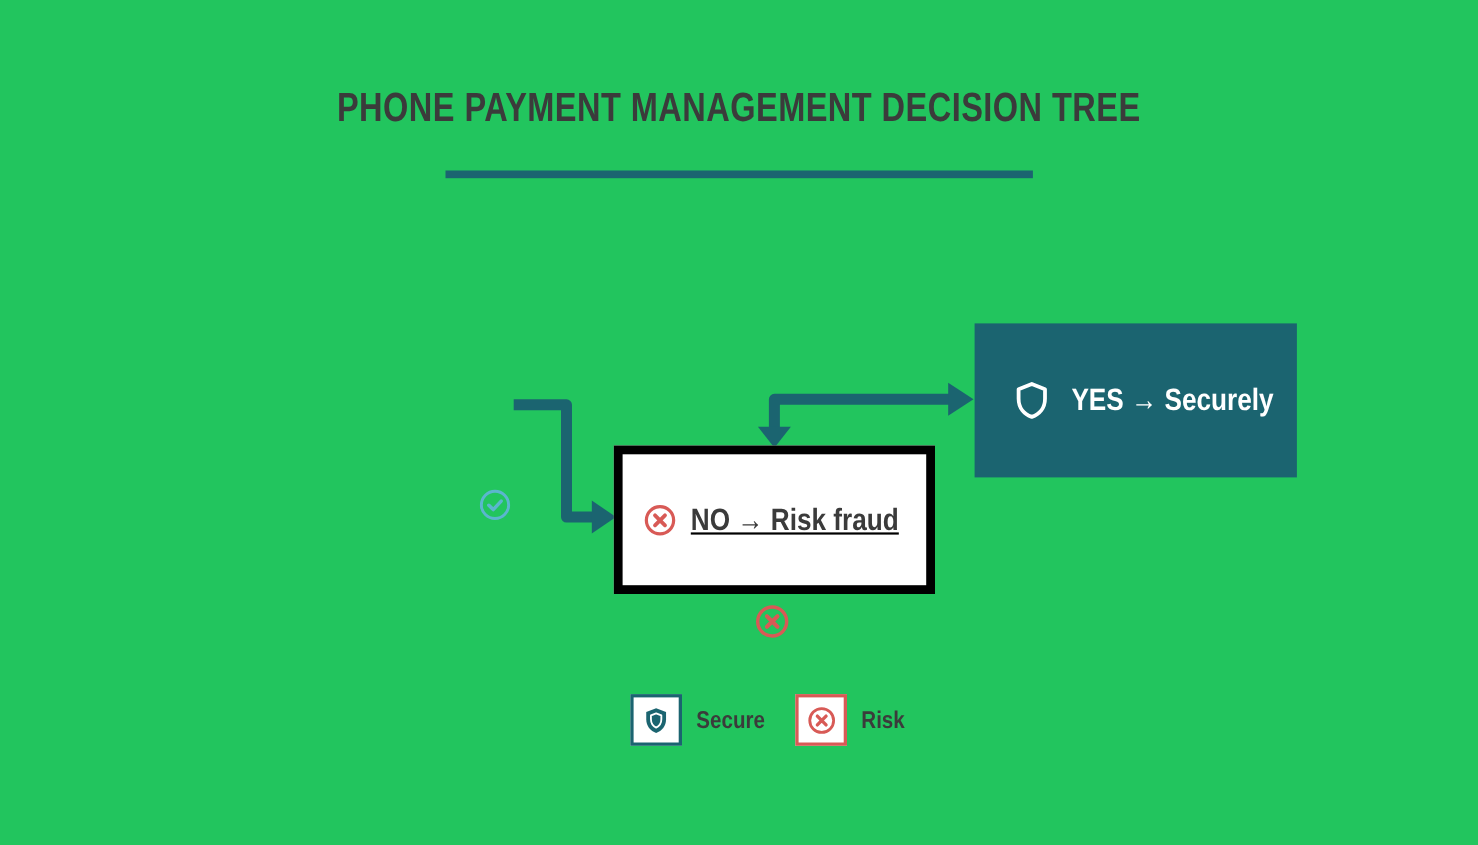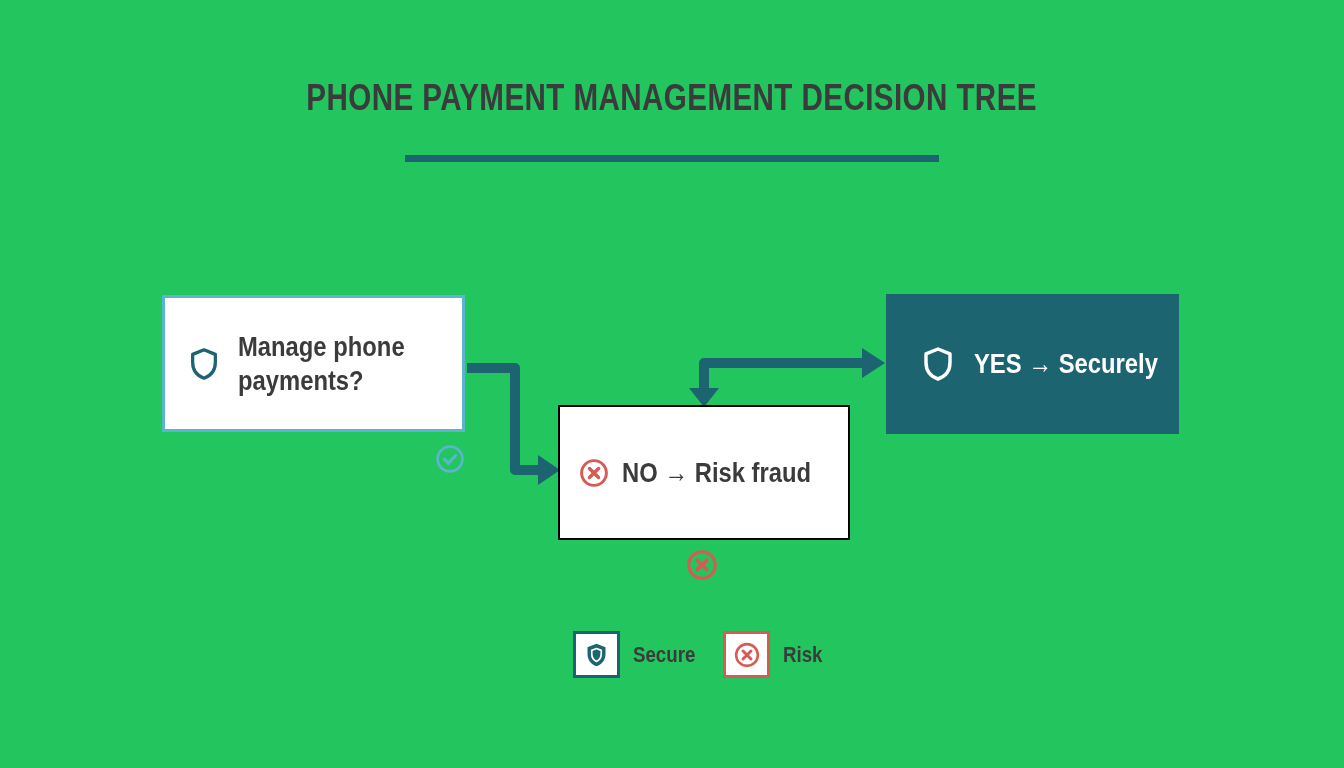--- a/index.html
+++ b/index.html
@@ -50,22 +50,23 @@
     align-items: center;
     background: #ffffff;
   }
   .node-decision {
     left: 162px; top: 295px; width: 303px; height: 137px;
     border: 3px solid #5BB6CD;
     padding-left: 22px;
   }
   .node-no {
     left: 558px; top: 405px; width: 292px; height: 135px;
-    border: 2px solid #000000;
+    border: 8px solid #000000;
     padding-left: 18px;
+    text-decoration: underline;
   }
   .node-yes {
     left: 886px; top: 294px; width: 293px; height: 140px;
     background: #1B6470;
     padding-left: 34px;
   }
   .node-icon { flex: 0 0 auto; display: block; }
   .node-decision .node-icon { margin-right: 17px; color: #1B6470; }
   .node-no .node-icon { margin-right: 12px; color: #D85A56; }
   .node-yes .node-icon { margin-right: 18px; color: #ffffff; }
@@ -116,26 +117,20 @@
   <svg class="connectors" viewBox="0 0 1344 768" aria-hidden="true">
 
     <path class="conn" d="M467 368 L515 368 L515 470 L541 470"></path>
     <polygon class="head" points="538,455 538,485 560,470"></polygon>
 
     <path class="conn" d="M704 391 L704 363 L865 363"></path>
     <polygon class="head" points="689,388 719,388 704,407"></polygon>
     <polygon class="head" points="862,348 862,378 885,363"></polygon>
   </svg>
 
-  <div class="node node-decision">
-    <svg class="node-icon" width="34" height="44" viewBox="0 0 24 24" aria-hidden="true">
-      <path d="M12 2 L20 5.2 V11 C20 16.6 16.6 20.4 12 22 C7.4 20.4 4 16.6 4 11 V5.2 Z" fill="none" stroke="currentColor" stroke-width="2.3" stroke-linejoin="round"></path>
-    </svg>
-    <span class="node-label">Manage phone payments?</span>
-  </div>
 
   <svg class="badge badge-check" width="32" height="32" viewBox="0 0 24 24" aria-hidden="true">
     <circle cx="12" cy="12" r="9.3" fill="none" stroke="currentColor" stroke-width="2"></circle>
     <path d="M7.8 12.3 L10.8 15.2 L16.2 9.4" fill="none" stroke="currentColor" stroke-width="2.4" stroke-linecap="round" stroke-linejoin="round"></path>
   </svg>
 
   <div class="node node-no">
     <svg class="node-icon" width="32" height="32" viewBox="0 0 24 24" aria-hidden="true">
       <circle cx="12" cy="12" r="9.3" fill="none" stroke="currentColor" stroke-width="2.2"></circle>
       <path d="M8.6 8.6 L15.4 15.4 M15.4 8.6 L8.6 15.4" fill="none" stroke="currentColor" stroke-width="2.6" stroke-linecap="round"></path>

